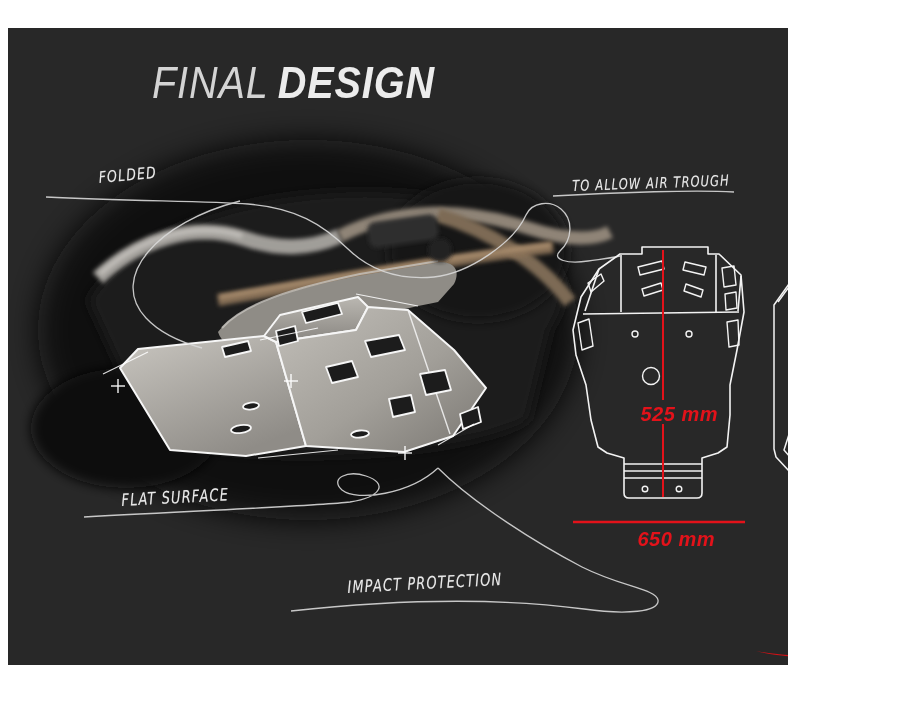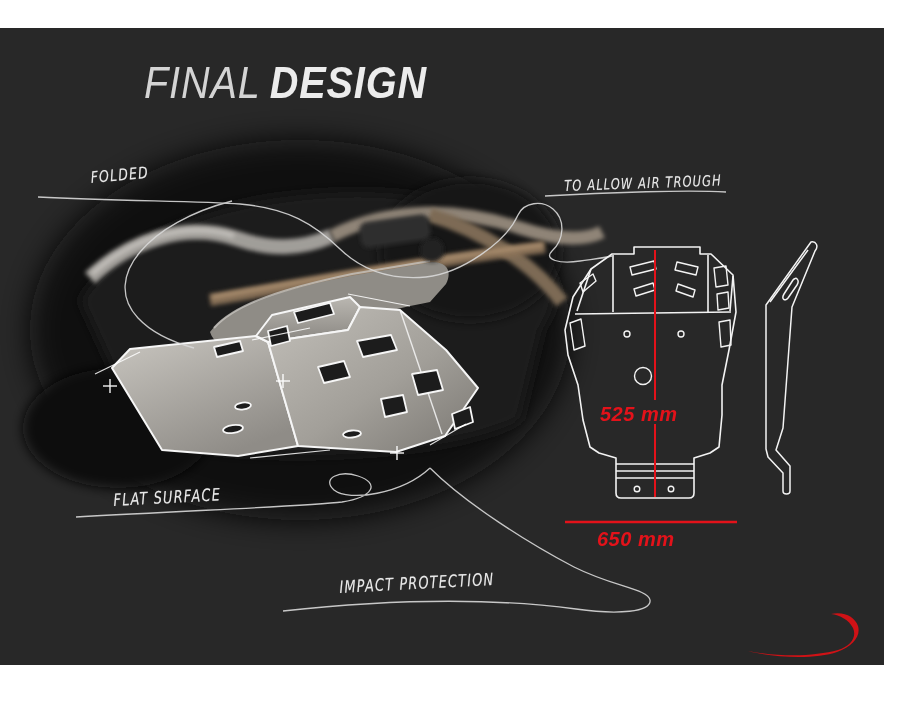--- a/index.html
+++ b/index.html
@@ -1,35 +1,35 @@
 <!DOCTYPE html>
 <html><head>
 <meta charset="utf-8">
 <style>
   html,body{margin:0;padding:0;background:#ffffff;}
-  .page{position:relative;width:884px;height:720px;background:#ffffff;overflow:hidden;
-        font-family:"Liberation Sans",sans-serif;}
+  .page{position:relative;width:780px;height:720px;background:#ffffff;overflow:hidden;
+        font-family:"Liberation Sans",sans-serif;margin-left:8px;}
   .canvas{position:absolute;left:0;top:28px;width:900px;height:637px;background:#282828;}
   svg.scene{position:absolute;left:0;top:0;width:900px;height:720px;pointer-events:none;}
 
   .page-title{position:absolute;left:144px;top:61px;font-size:44px;line-height:44px;
       font-style:italic;letter-spacing:1px;white-space:nowrap;
       transform:scaleX(0.9);transform-origin:left top;}
   .page-title .t-reg{font-weight:normal;color:#d4d4d4;}
   .page-title .t-bold{font-weight:bold;color:#ececec;margin-left:10px;}
 
   .note{position:absolute;color:#e8e8e8;font-style:italic;font-family:"DejaVu Sans",sans-serif;
         white-space:nowrap;letter-spacing:1.5px;transform-origin:left top;
         text-shadow:0 0 1px rgba(255,255,255,.35);}
   .note-folded{left:90px;top:168px;font-size:16px;transform:rotate(-5deg) scaleX(.78);}
   .note-air{left:564px;top:177px;font-size:15px;transform:rotate(-2deg) scaleX(.76);}
   .note-flat{left:113px;top:490px;font-size:17px;transform:rotate(-3deg) scaleX(.76);}
   .note-impact{left:339px;top:577px;font-size:17px;transform:rotate(-3deg) scaleX(.76);}
 
-  .dim{position:absolute;width:110px;text-align:left;color:#e3121a;font-weight:bold;
+  .dim{position:absolute;width:110px;text-align:right;color:#e3121a;font-weight:bold;
        font-style:italic;font-size:20px;letter-spacing:0.5px;}
   .dim-height{left:600px;top:403px;}
   .dim-width{left:597px;top:528px;}
 
   .logo{position:absolute;left:742px;top:608px;width:135px;height:52px;}
   .logo-brand{position:absolute;left:4px;top:0px;color:#ffffff;font-weight:bold;
       font-style:italic;font-size:31px;letter-spacing:1px;
       text-shadow:1px 2px 2px #101010, 0 0 2px #101010;}
   .logo-tagline{position:absolute;left:7px;top:37px;color:#e01318;font-weight:bold;
       font-style:italic;font-size:9px;letter-spacing:0.6px;

